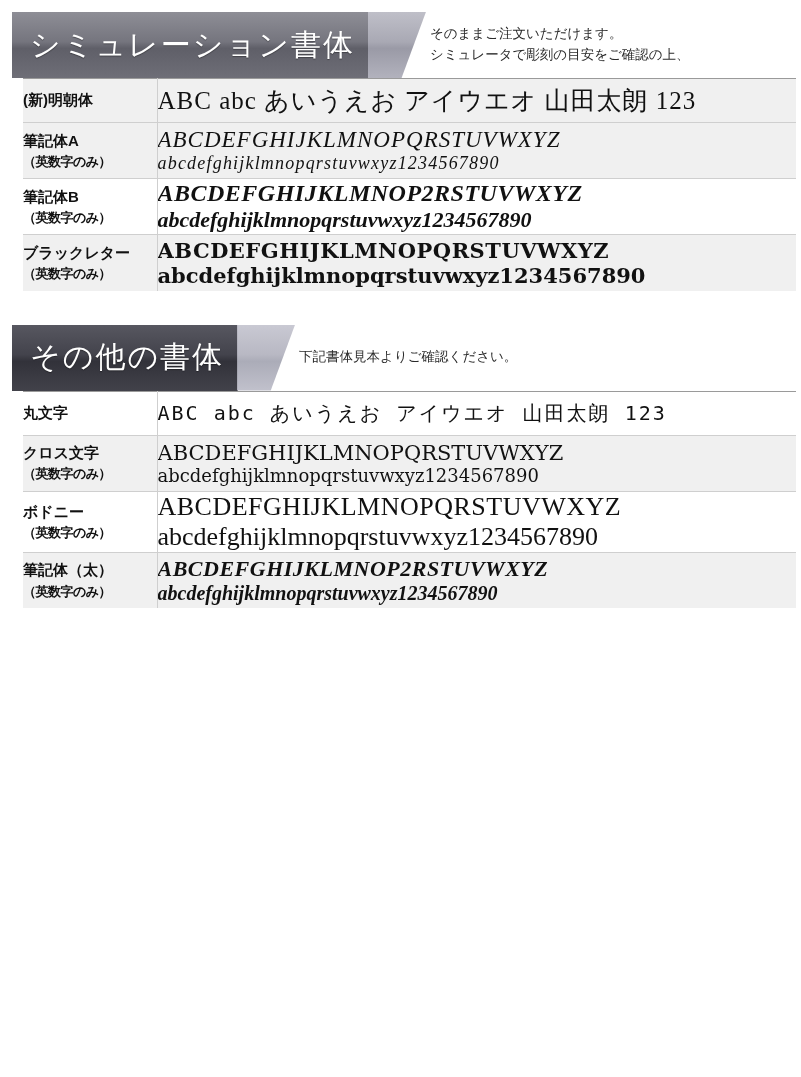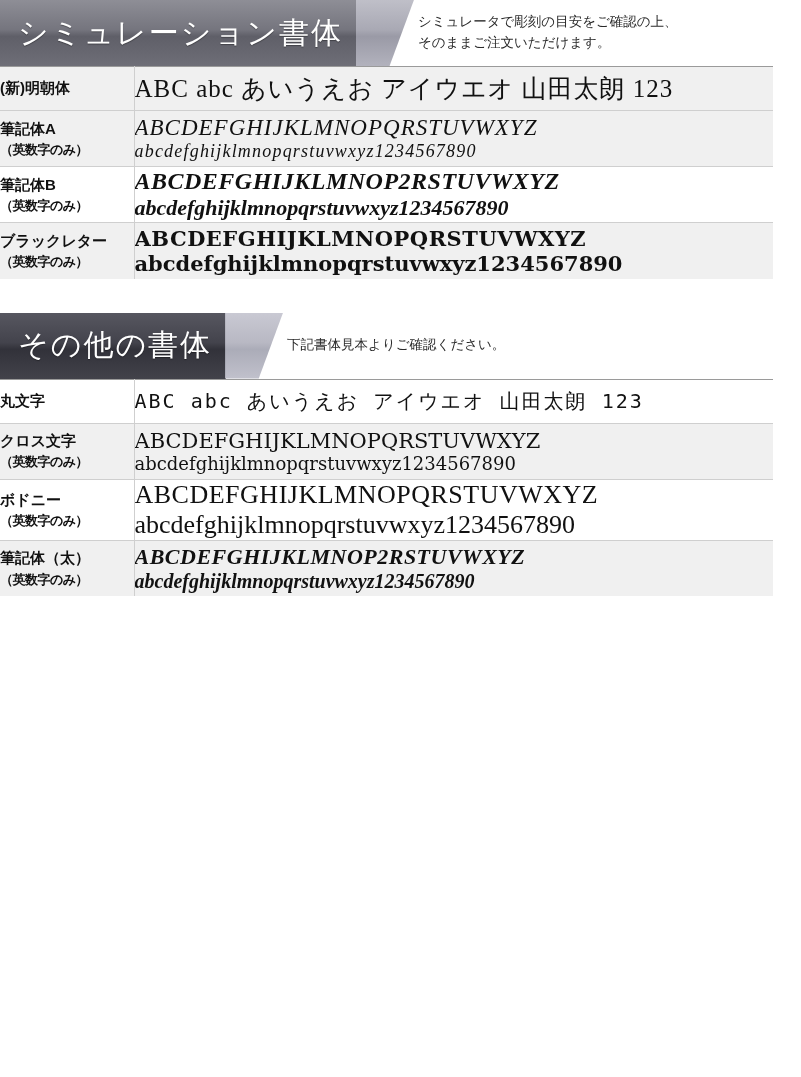--- a/index.html
+++ b/index.html
@@ -11,21 +11,21 @@
     font-family: "Liberation Sans", sans-serif;
   }
   body {
     width: 801px;
     min-height: 1077px;
     position: relative;
   }
 
   .page {
     width: 801px;
-    padding: 0;
+    padding: 12px;
   }
 
   
   .section-header {
     position: relative;
     height: 66px;
     display: flex;
     align-items: stretch;
     margin: 0 0 0 0;
   }
@@ -73,21 +73,21 @@
   .section-2 .banner {
     background: linear-gradient(to bottom, #575760 0%, #43434c 45%, #32323a 55%, #42424a 100%);
   }
   .section-2 .banner-tail {
     background: linear-gradient(to bottom, #c9c9d3 0%, #b8b8c3 45%, #abacb8 55%, #c1c1cc 100%);
   }
 
   
   .font-table {
     width: 773px;
-    margin: 0 0 0 0;
+    margin: 0 0 0 11px;
     border-collapse: collapse;
     table-layout: fixed;
   }
   .font-table tr { border-top: 1px solid #cfcfcf; }
   .font-table tr:first-child { border-top: 1px solid #9a9a9a; }
   .font-table td {
     vertical-align: middle;
     padding: 0;
   }
   .cell-label {
@@ -146,22 +146,22 @@
 <body>
 
 <div class="page">
 
   <div class="section-header section-1">
     <div class="banner">
       <div class="banner-title">シミュレーション書体</div>
     </div>
     <div class="banner-tail"></div>
     <div class="banner-note">
+      <span>そのままご注文いただけます。</span>
       <span>シミュレータで彫刻の目安をご確認の上、</span>
-      <span>そのままご注文いただけます。</span>
     </div>
   </div>
 
   <table class="font-table">
     <tbody>
         <tr class="row-alt">
       <td class="cell-label">
         <span>(新)明朝体</span>
       </td>
       <td class="cell-sample h-1">

